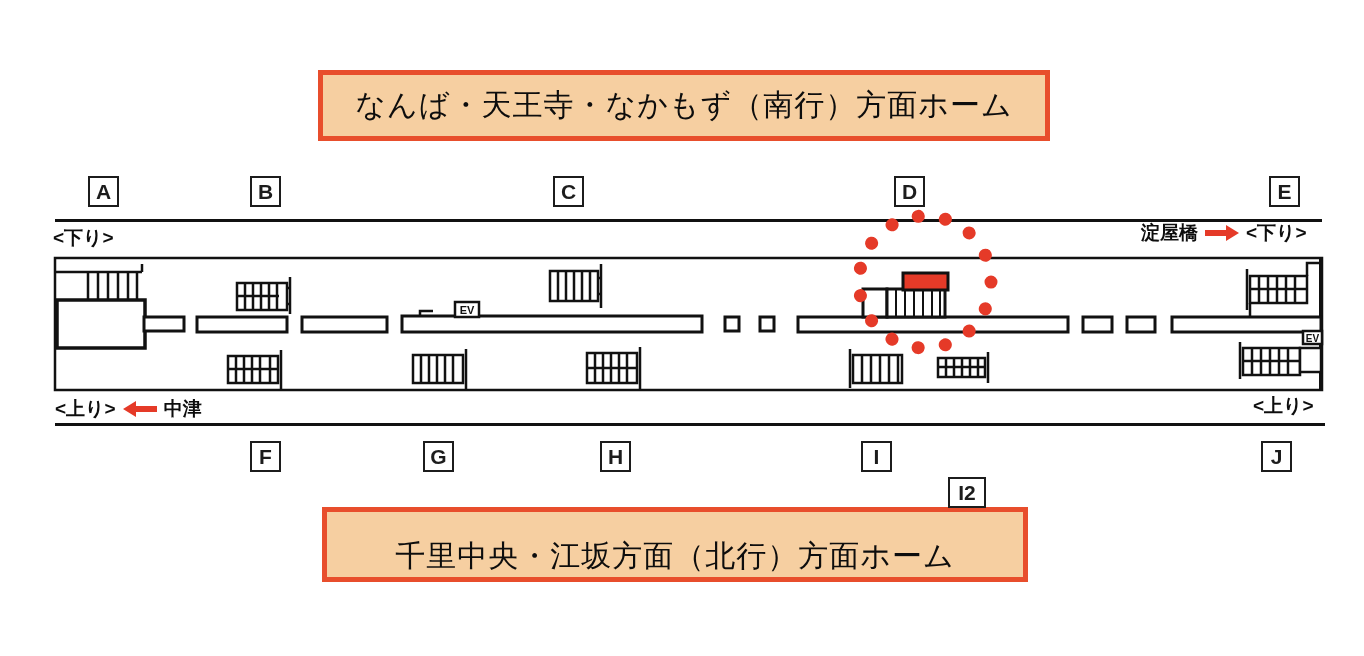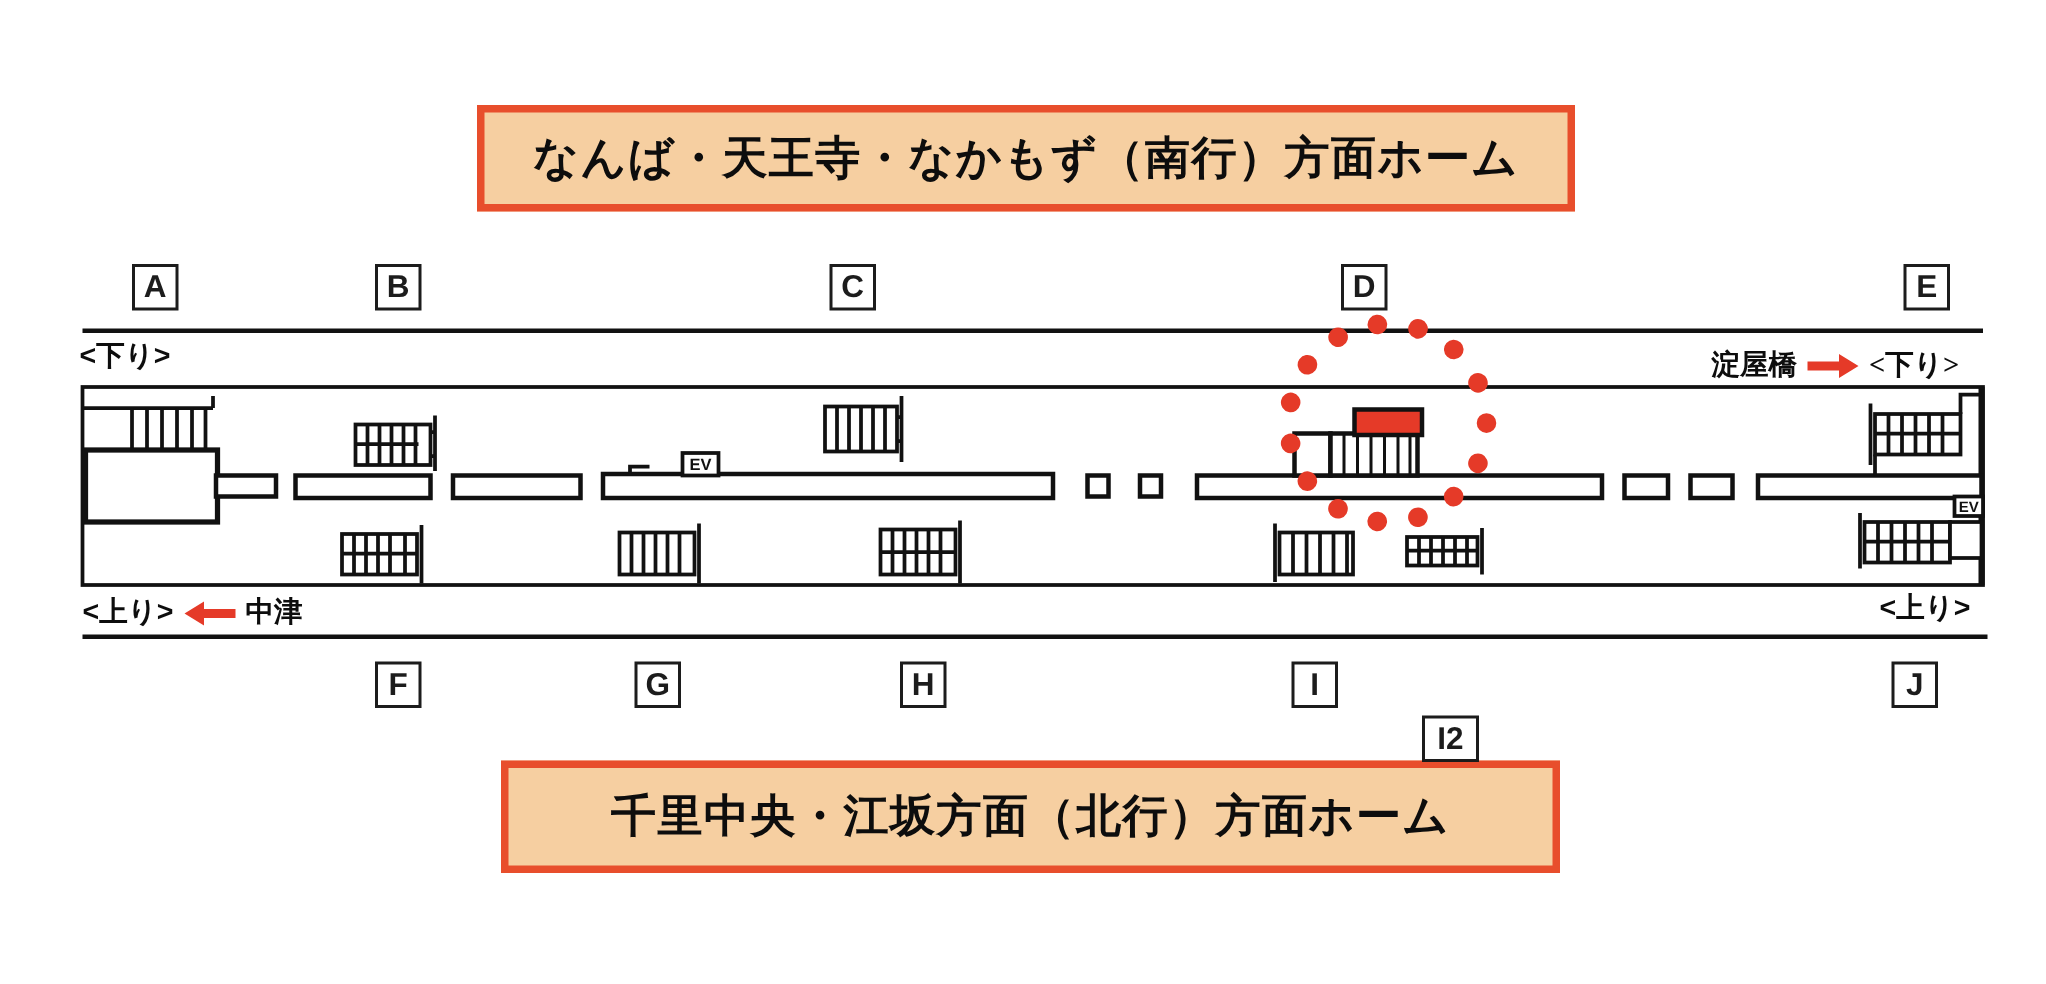--- a/index.html
+++ b/index.html
@@ -7,21 +7,21 @@
     width:1364px;height:656px;position:relative;background:#ffffff;
     font-family:"Liberation Sans","DejaVu Sans",sans-serif;
     overflow:hidden;
   }
   .abs{position:absolute;}
   .banner{
     position:absolute;
     background:#f6cfa1;
     border:5px solid #e84e2c;
     display:flex;align-items:center;justify-content:center;
-    font-size:30px;font-weight:bold;color:#0d0d0d;
+    font-size:30px;font-weight:normal;color:#0d0d0d;
     letter-spacing:1px;white-space:nowrap;
   }
   .marker{
     position:absolute;width:31px;height:31px;box-sizing:border-box;
     border:2px solid #1c1c1c;background:#fff;color:#1c1c1c;
     display:flex;align-items:center;justify-content:center;
     font-size:21px;font-weight:bold;line-height:1;
   }
   .marker.wide{width:38px;}
   .dirlabel{
@@ -31,21 +31,21 @@
   .hline{position:absolute;background:#111;height:3px;}
   svg text{font-family:"Liberation Sans","DejaVu Sans",sans-serif;}
 </style>
 </head>
 <body>
 
 <div class="banner" style="left:318px;top:70px;width:722px;height:61px;">
   <span>なんば・天王寺・なかもず（南行）方面ホーム</span>
 </div>
 
-<div class="banner" style="left:334px;top:507px;width:696px;height:65px;">
+<div class="banner" style="left:322px;top:507px;width:696px;height:65px;align-items:flex-end;">
   <span>千里中央・江坂方面（北行）方面ホーム</span>
 </div>
 
 <div class="marker" style="left:88px;top:176px;">A</div>
 <div class="marker" style="left:250px;top:176px;">B</div>
 <div class="marker" style="left:553px;top:176px;">C</div>
 <div class="marker" style="left:894px;top:176px;">D</div>
 <div class="marker" style="left:1269px;top:176px;">E</div>
 
 <div class="marker" style="left:250px;top:441px;">F</div>
@@ -55,21 +55,21 @@
 <div class="marker wide" style="left:948px;top:441px;margin-top:36px;">I2</div>
 <div class="marker" style="left:1261px;top:441px;">J</div>
 
 <div class="hline" style="left:55px;top:219px;width:1267px;"></div>
 <div class="hline" style="left:55px;top:423px;width:1270px;"></div>
 
 <div class="dirlabel" style="left:53px;top:228px;">
   <span>&lt;下り&gt;</span>
 </div>
 
-<div class="dirlabel" style="left:1141px;top:234px;font-family:Liberation Serif, serif;">
+<div class="dirlabel" style="left:1141px;top:223px;">
   <span>淀屋橋</span>
   <svg width="36" height="18" viewBox="0 0 36 18">
     <path d="M1 6 H22 V1 L35 9 L22 17 V12 H1 Z" fill="#e53a28"></path>
   </svg>
   <span>&lt;下り&gt;</span>
 </div>
 
 <div class="dirlabel" style="left:55px;top:399px;">
   <span>&lt;上り&gt;</span>
   <svg width="36" height="18" viewBox="0 0 36 18">

